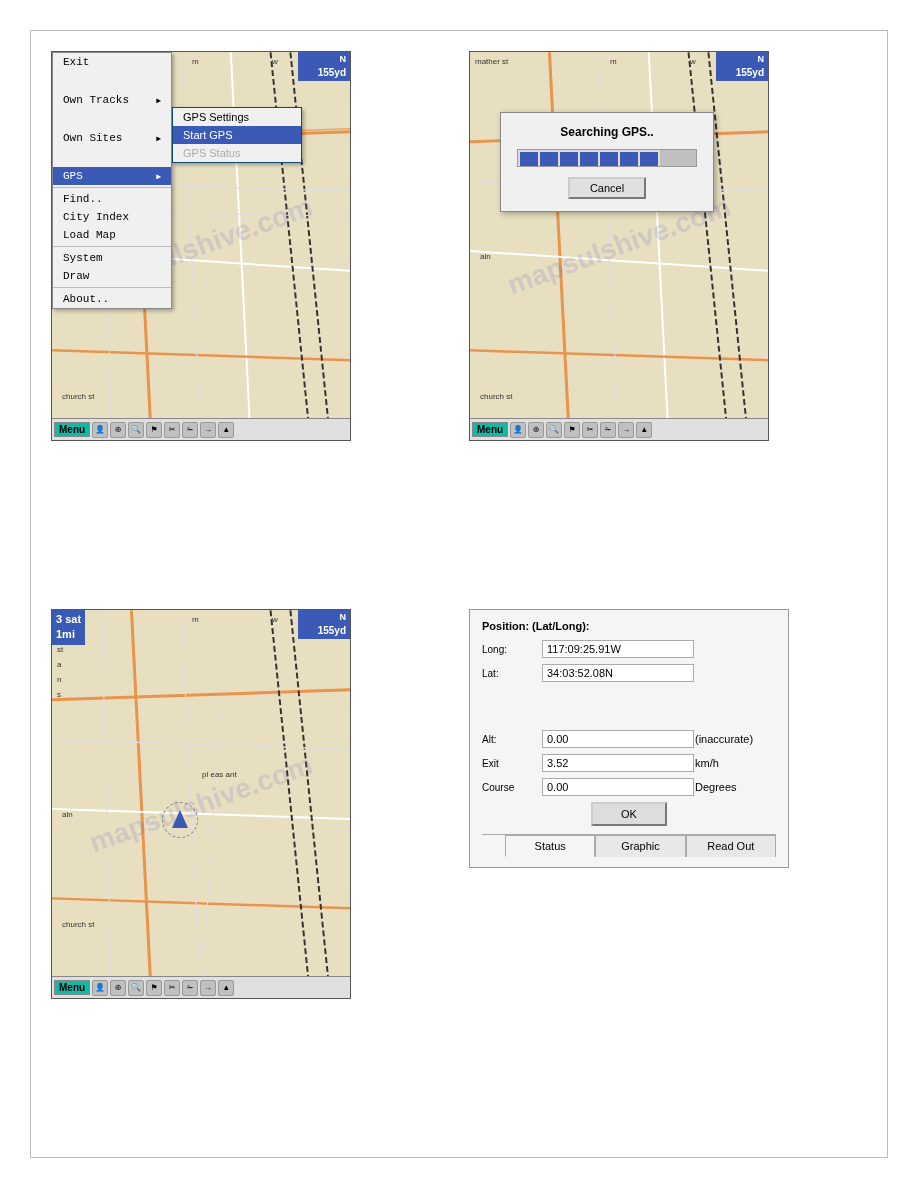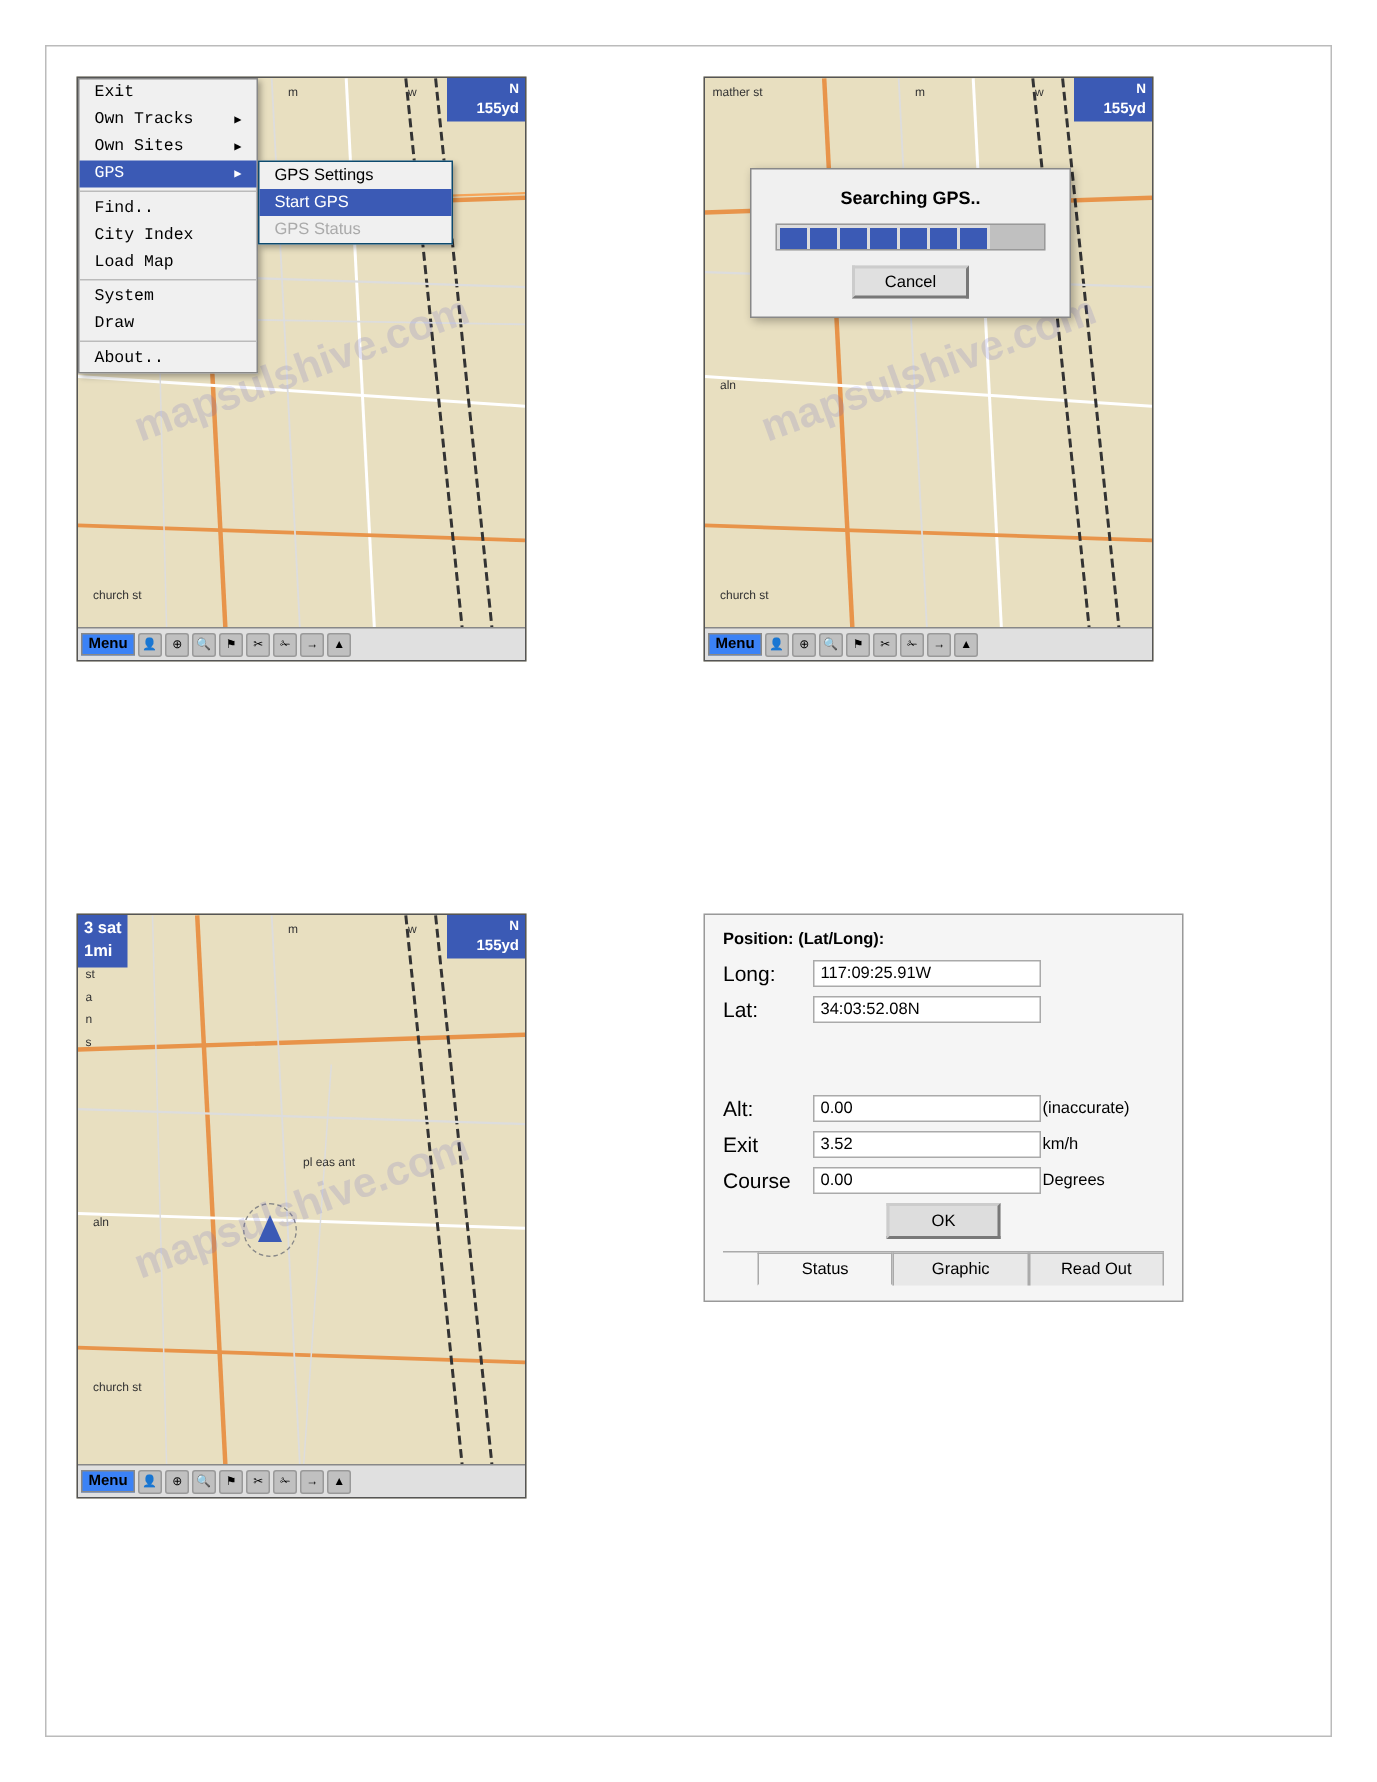--- a/index.html
+++ b/index.html
@@ -65,21 +65,21 @@
       height: 22px;
       background: #e0e0e0;
       border-top: 1px solid #888;
       display: flex;
       align-items: center;
       padding: 0 2px;
       gap: 2px;
       font-size: 9px;
     }
     .map-toolbar .menu-btn {
-      background: #3b82f6;
+      background: #14b8a6;
       border: 1px solid #888;
       padding: 1px 4px;
       font-size: 10px;
       font-weight: bold;
       cursor: pointer;
     }
     .toolbar-icon {
       width: 16px;
       height: 16px;
       background: #c0c0c0;
@@ -117,20 +117,21 @@
     }
     .dropdown-menu .divider {
       height: 1px;
       background: #bbb;
       margin: 2px 0;
     }
     .dropdown-menu .arrow-item {
       display: flex;
       justify-content: space-between;
       align-items: center;
+      margin-top: 20px;
     }
     .arrow-item::after {
       content: '▶';
       font-size: 8px;
       margin-left: 8px;
     }
 
     
     .submenu-wrapper {
       position: absolute;
@@ -218,21 +219,21 @@
       margin-bottom: 8px;
       font-size: 11px;
     }
     .gps-field-row {
       display: flex;
       align-items: center;
       margin-bottom: 6px;
     }
     .gps-label {
       min-width: 60px;
-      font-size: 14px;
+      font-size: 10px;
     }
     .gps-input {
       background: #fff;
       border: 1px solid #aaa;
       padding: 2px 4px;
       font-size: 11px;
       min-width: 130px;
     }
     .gps-unit {
       margin-left: 1px;

